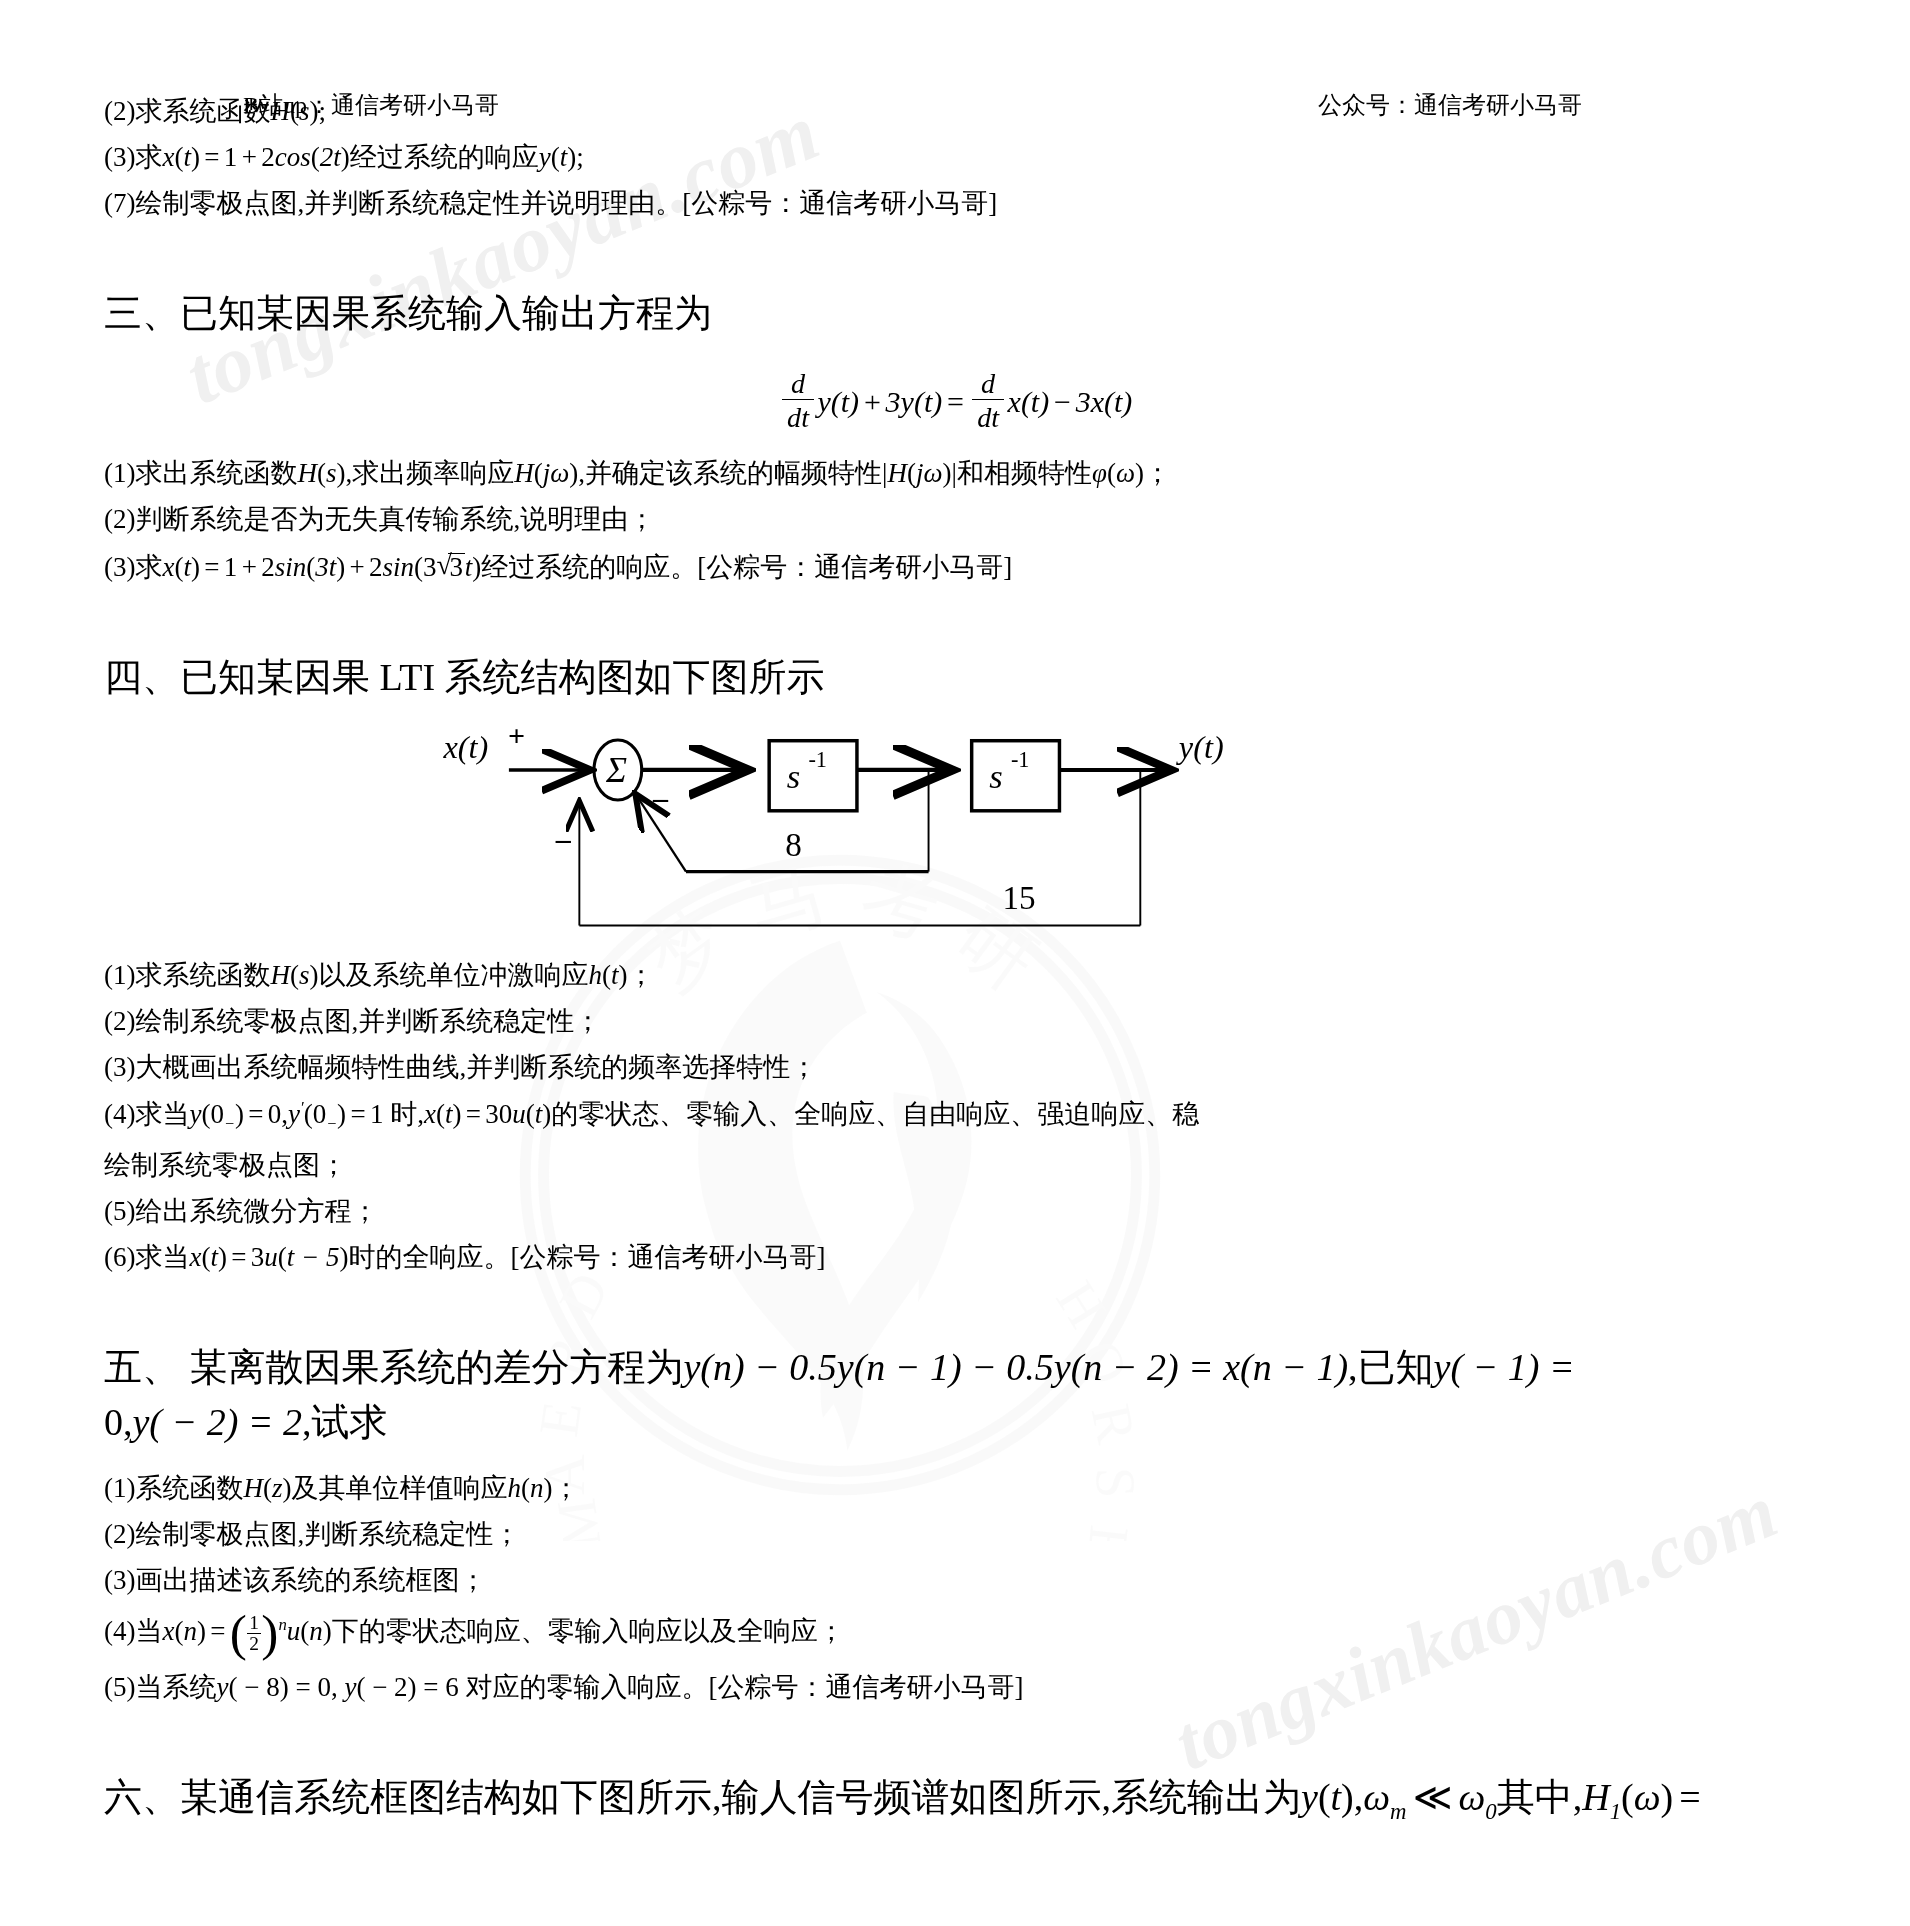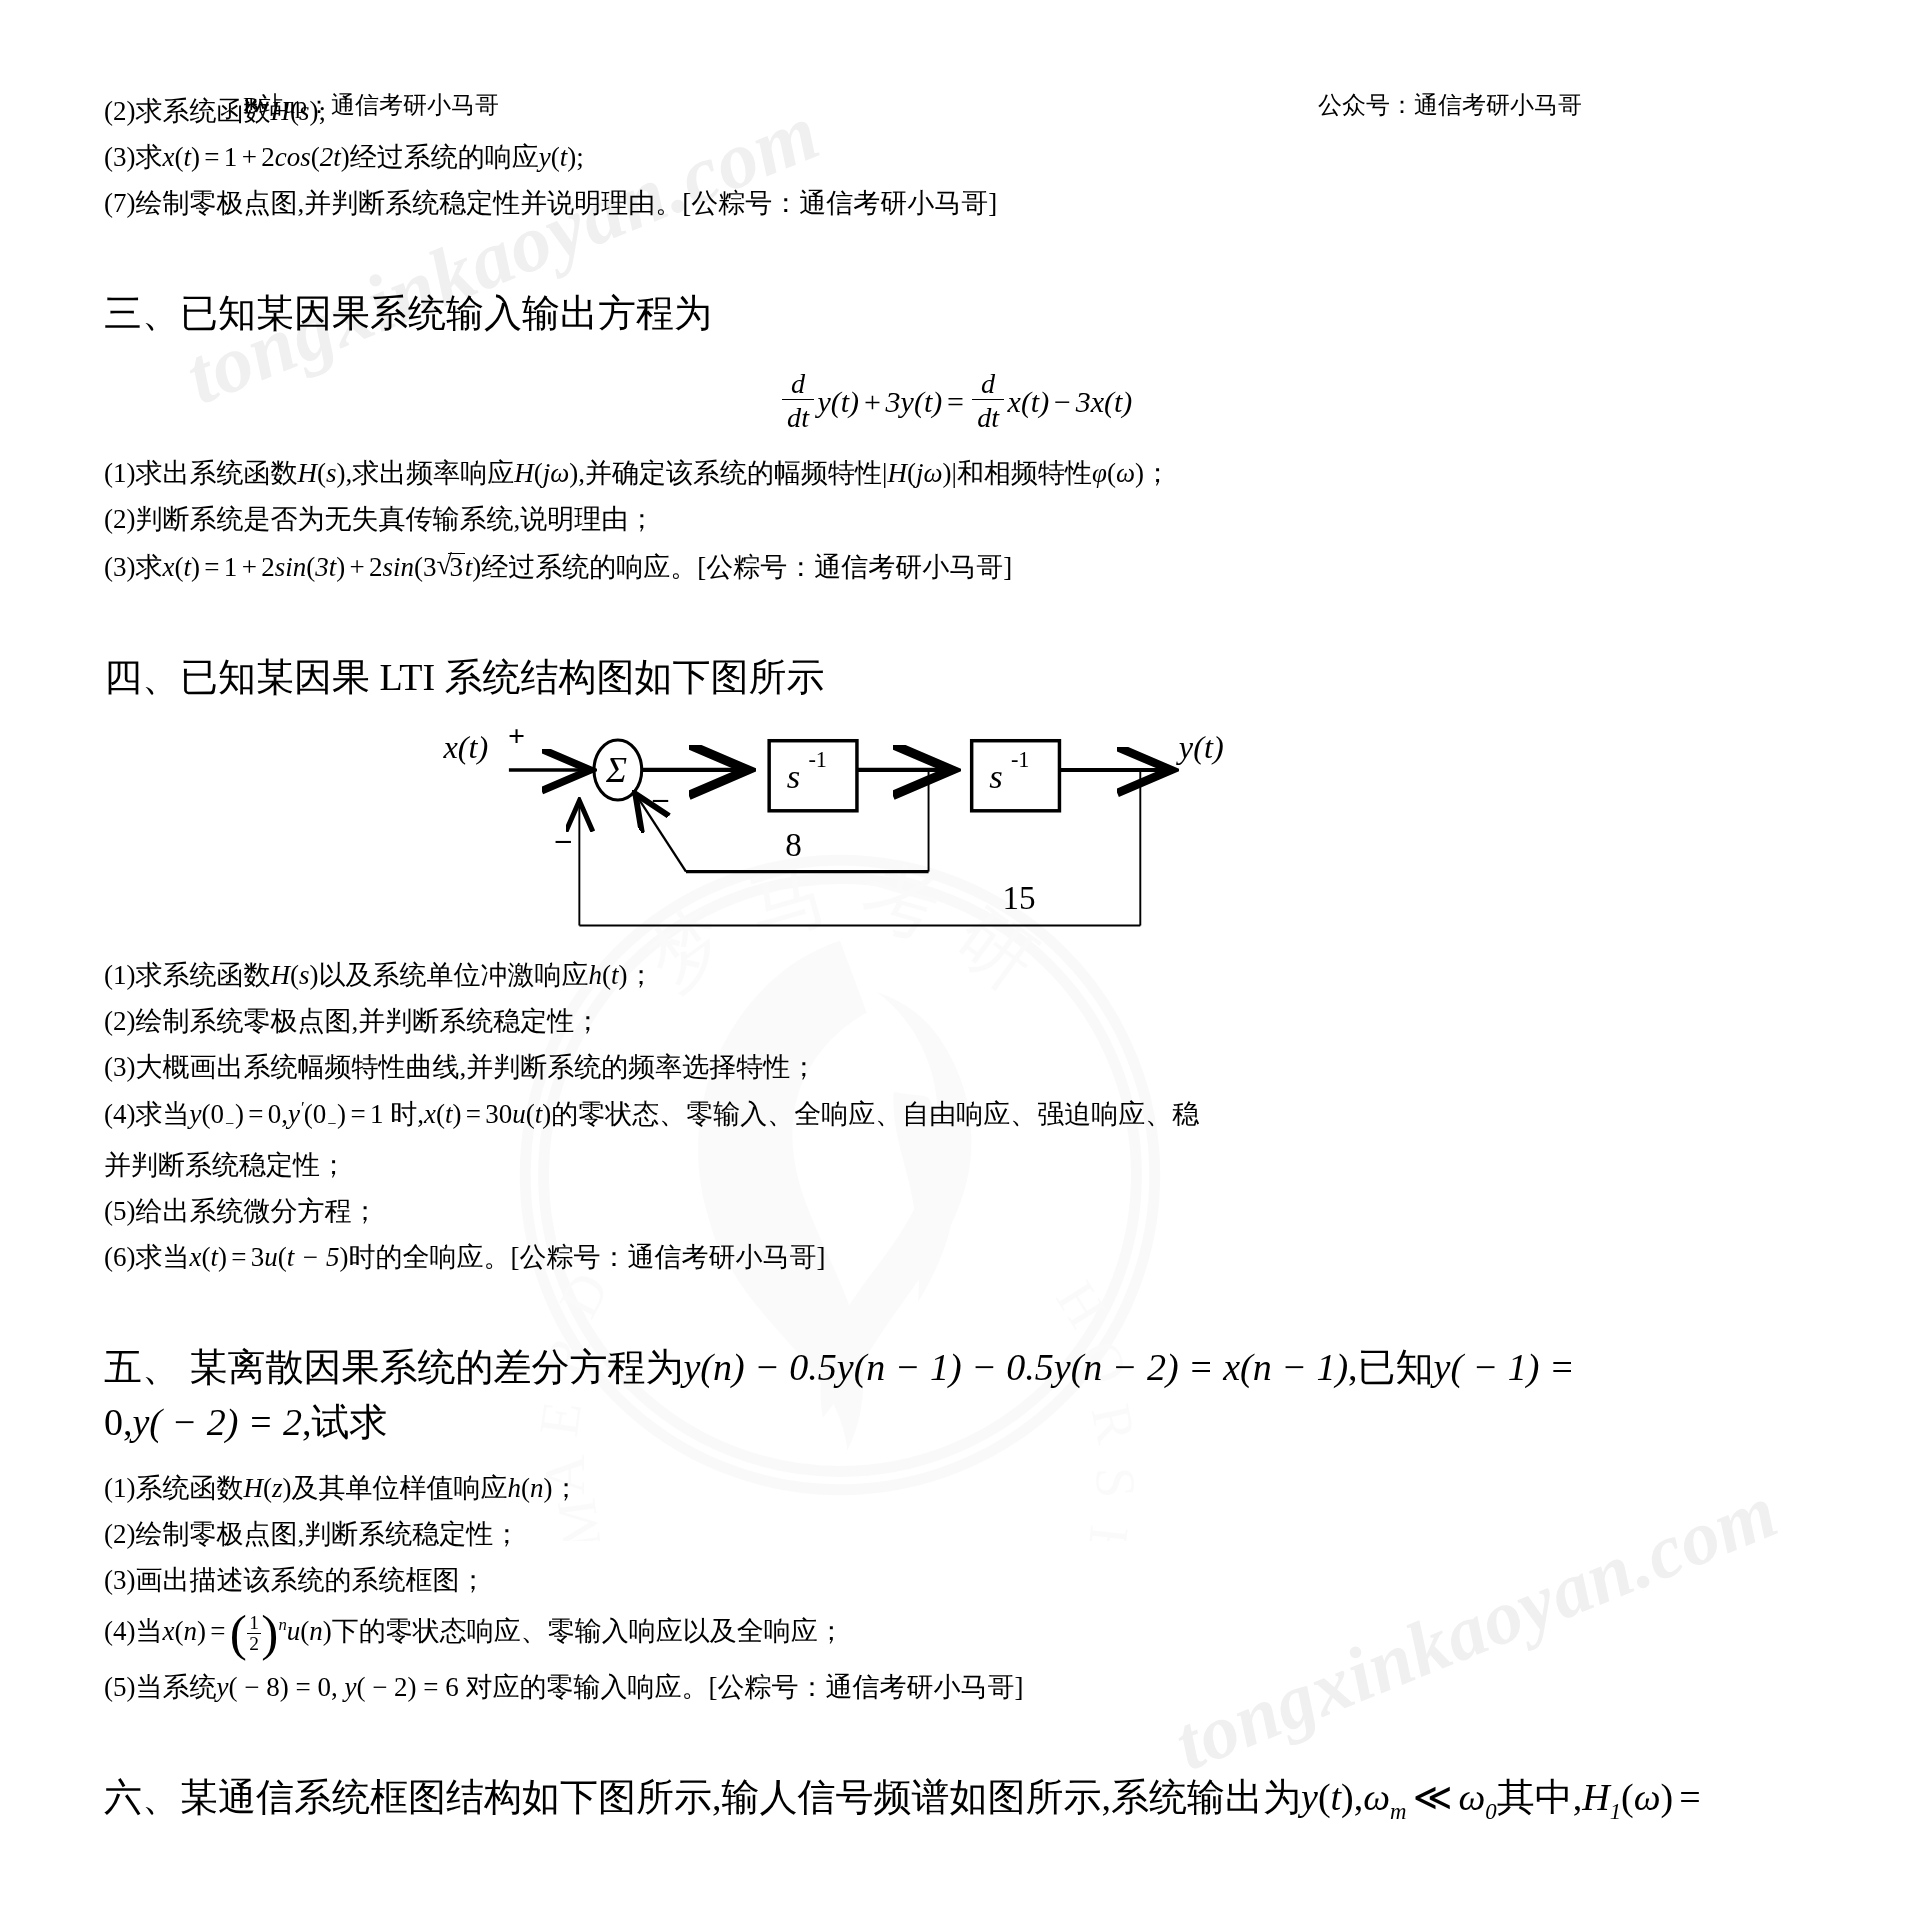--- a/index.html
+++ b/index.html
@@ -349,21 +349,21 @@
     <p class="ln">
       <span>(1)求系统函数</span><span class="mi">H</span><span class="mn">(</span><span class="mi">s</span><span class="mn">)</span><span>以及系统单位冲激响应</span><span class="mi">h</span><span class="mn">(</span><span class="mi">t</span><span class="mn">)</span><span>；</span>
     </p>
 
     <p class="ln">(2)绘制系统零极点图,并判断系统稳定性；</p>
     <p class="ln">(3)大概画出系统幅频特性曲线,并判断系统的频率选择特性；</p>
 
     <p class="ln">
       <span>(4)求当</span><span class="mi">y</span><span class="mn">(</span><span class="mn">0</span><span class="sub mn">−</span><span class="mn">)</span><span class="op mn">=</span><span class="mn">0</span><span class="mn">,</span><span class="mi">y</span><span class="sup mn">′</span><span class="mn">(</span><span class="mn">0</span><span class="sub mn">−</span><span class="mn">)</span><span class="op mn">=</span><span class="mn">1</span>&nbsp;<span>时,</span><span class="mi">x</span><span class="mn">(</span><span class="mi">t</span><span class="mn">)</span><span class="op mn">=</span><span class="mn">30</span><span class="mi">u</span><span class="mn">(</span><span class="mi">t</span><span class="mn">)</span><span>的零状态、零输入、全响应、自由响应、强迫响应、稳</span>
     </p>
-    <p class="ln">并判断系统稳定性；</p>
+    <p class="ln">绘制系统零极点图；</p>
 
     <p class="ln">(5)给出系统微分方程；</p>
 
     <p class="ln">
       <span>(6)求当</span><span class="mi">x</span><span class="mn">(</span><span class="mi">t</span><span class="mn">)</span><span class="op mn">=</span><span class="mn">3</span><span class="mi">u</span><span class="mn">(</span><span class="mi">t − 5</span><span class="mn">)</span><span>时的全响应。[公粽号：通信考研小马哥]</span>
     </p>
 
     <div class="gap-l"></div>
 
     <p class="hd">

